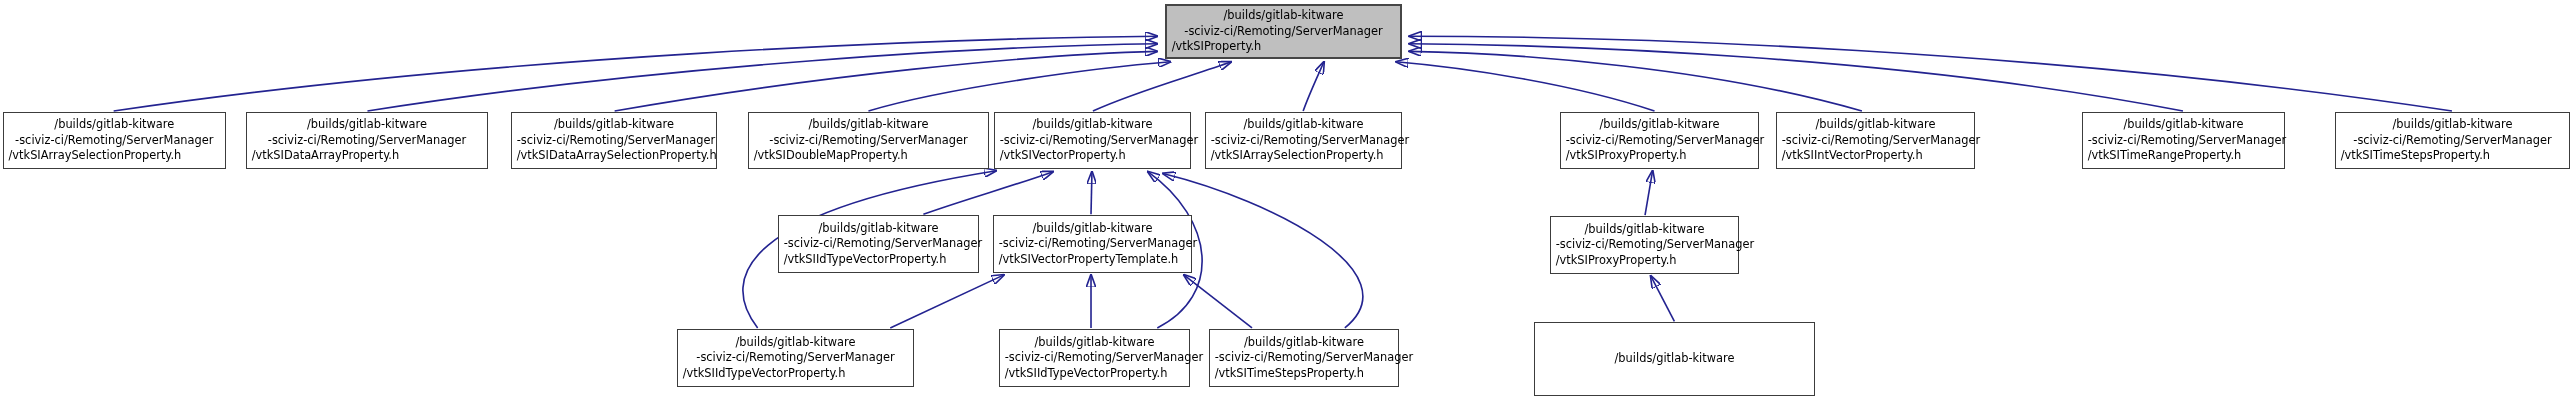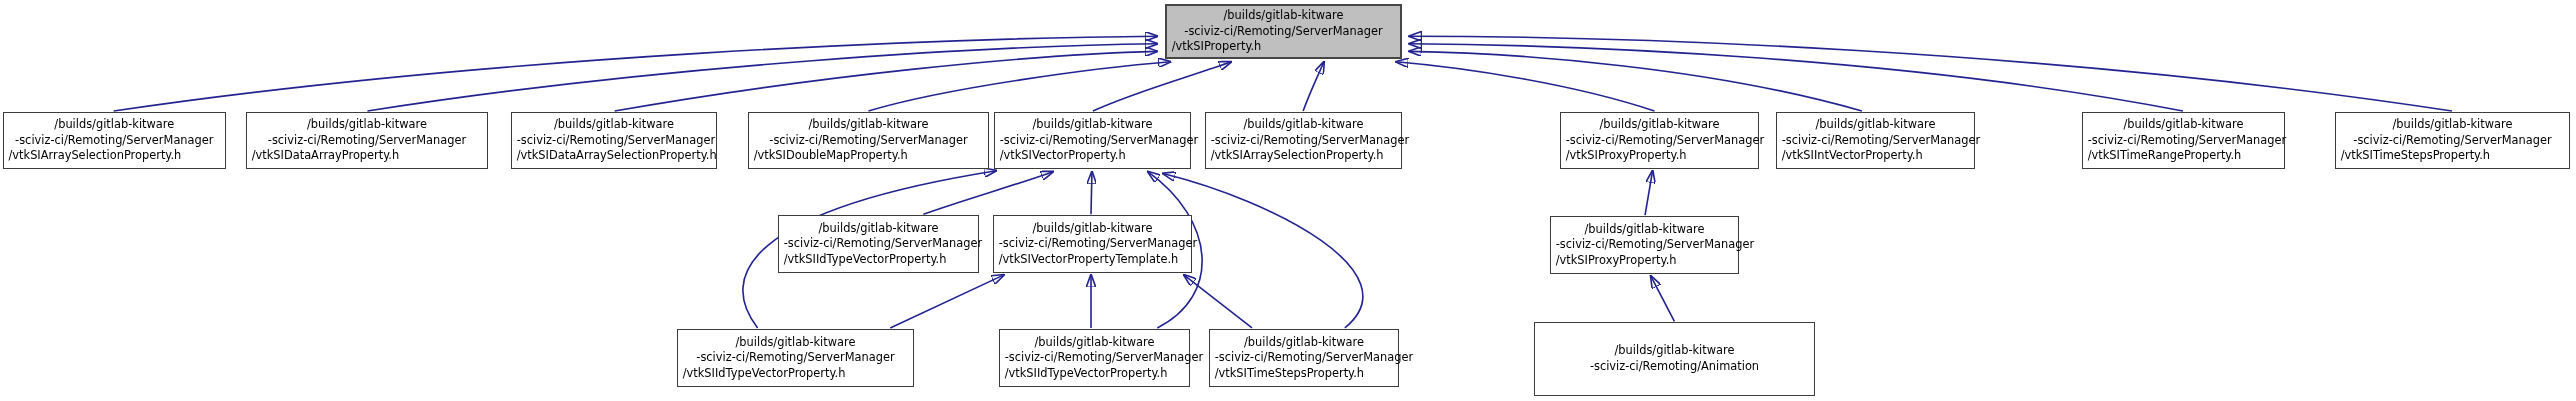--- a/index.html
+++ b/index.html
@@ -142,17 +142,16 @@
     <span class="ln">-sciviz-ci/Remoting/ServerManager</span>
     <span class="ln c">/vtkSIIdTypeVectorProperty.h</span>
   </div>
   <div class="node" style="left:1209px;top:329px;width:190px;height:58px;">
     <span class="ln">/builds/gitlab-kitware</span>
     <span class="ln">-sciviz-ci/Remoting/ServerManager</span>
     <span class="ln c">/vtkSITimeStepsProperty.h</span>
   </div>
   <div class="node" style="left:1534px;top:322px;width:281px;height:74px;">
     <span class="ln">/builds/gitlab-kitware</span>
-    <span class="ln">-sciviz-ci/Remoting/Animation</span>
   </div>
 
 </div>
 
 
 </body></html>

